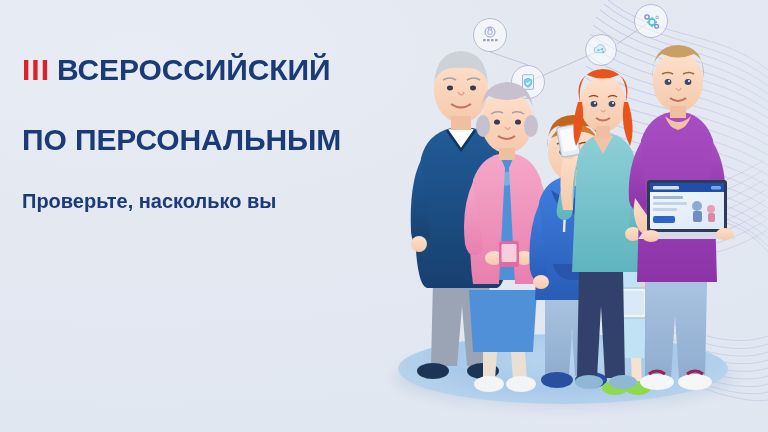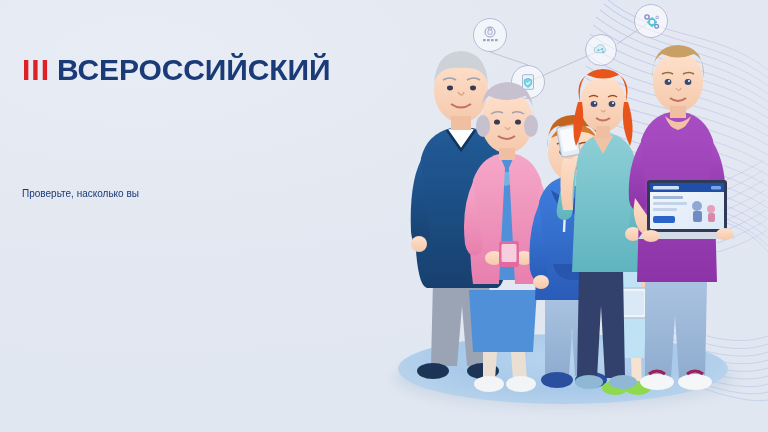--- a/index.html
+++ b/index.html
@@ -34,23 +34,23 @@
     text-transform:uppercase;
   }
   .headline .rank {
     color:#e02027;
     letter-spacing:1px;
     margin-right:7px;
     font-weight:bold;
   }
   .subtitle {
     margin-top:30px;
-    font-size:10px;
+    font-size:20px;
     line-height:1.42;
-    font-weight:normal;
+    font-weight:bold;
     color:#1a3a78;
     max-width:300px;
   }
 
   
   .network { position:absolute; left:455px; top:-4px; width:250px; height:120px; z-index:3; }
   .node {
     position:absolute;
     border-radius:50%;
     background:rgba(255,255,255,0.55);
@@ -474,20 +474,20 @@
         <path d="M275,68 q8,6 16,0" fill="none" stroke="#c4705f" stroke-width="2"></path>
         <path d="M275,76 h16 v12 h-16 Z" fill="#f0bfa2"></path>
       </g>
     </svg>
   </div>
 
   <div class="text-block">
     <h1 class="headline">
       <span class="rank">III</span><span>ВСЕРОССИЙСКИЙ</span><br>
       <br>
-      <br>
+      <span>ПО ПЕРСОНАЛЬНЫМ</span><br>
     </h1>
     <p class="subtitle">
       <span>Проверьте, насколько вы</span><br>
     </p>
   </div>
 
 </div>
 
 </body></html>

